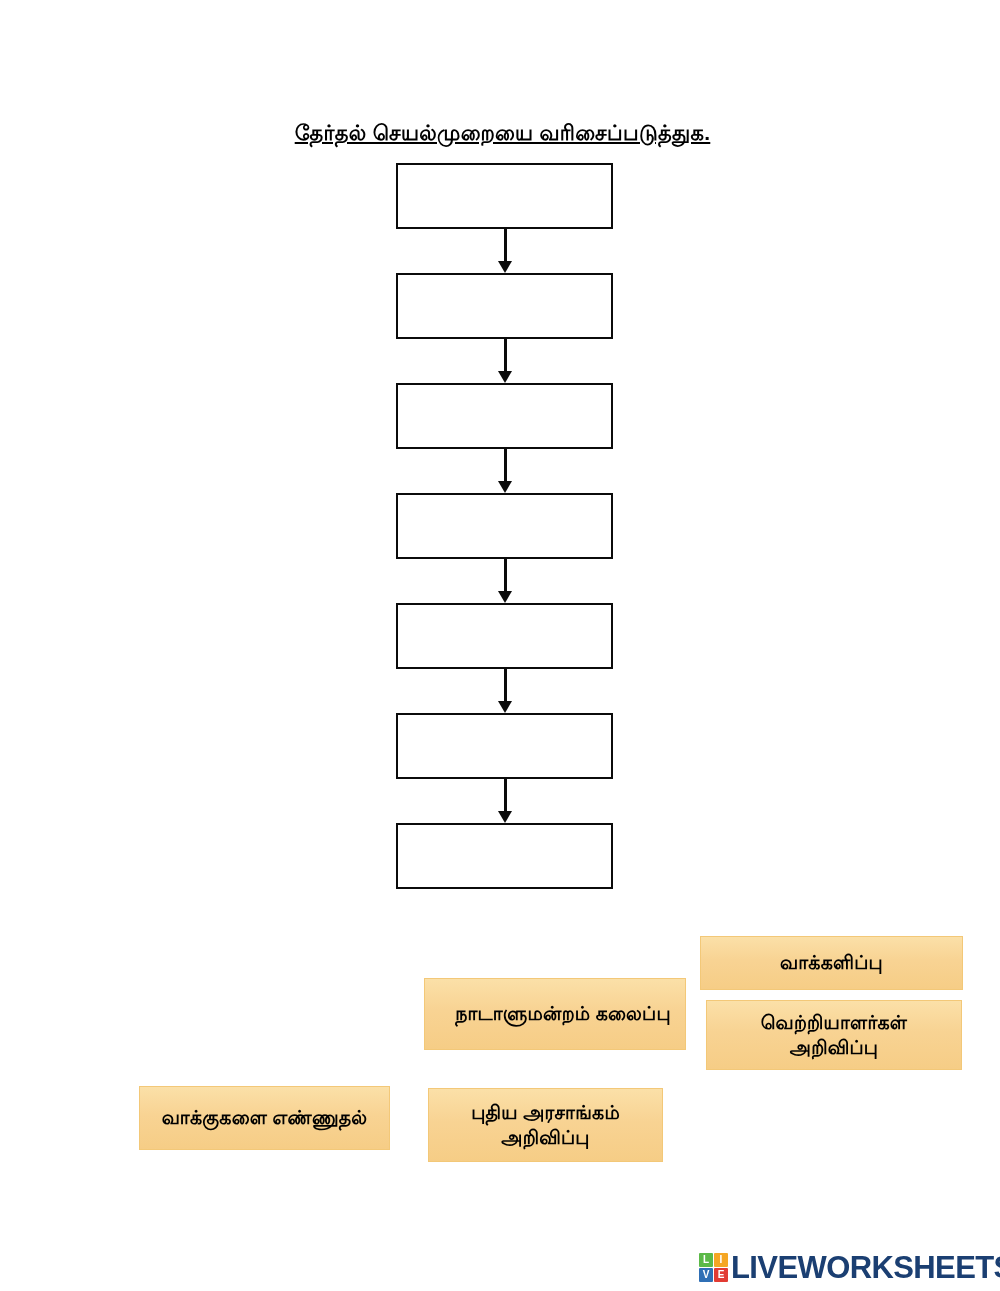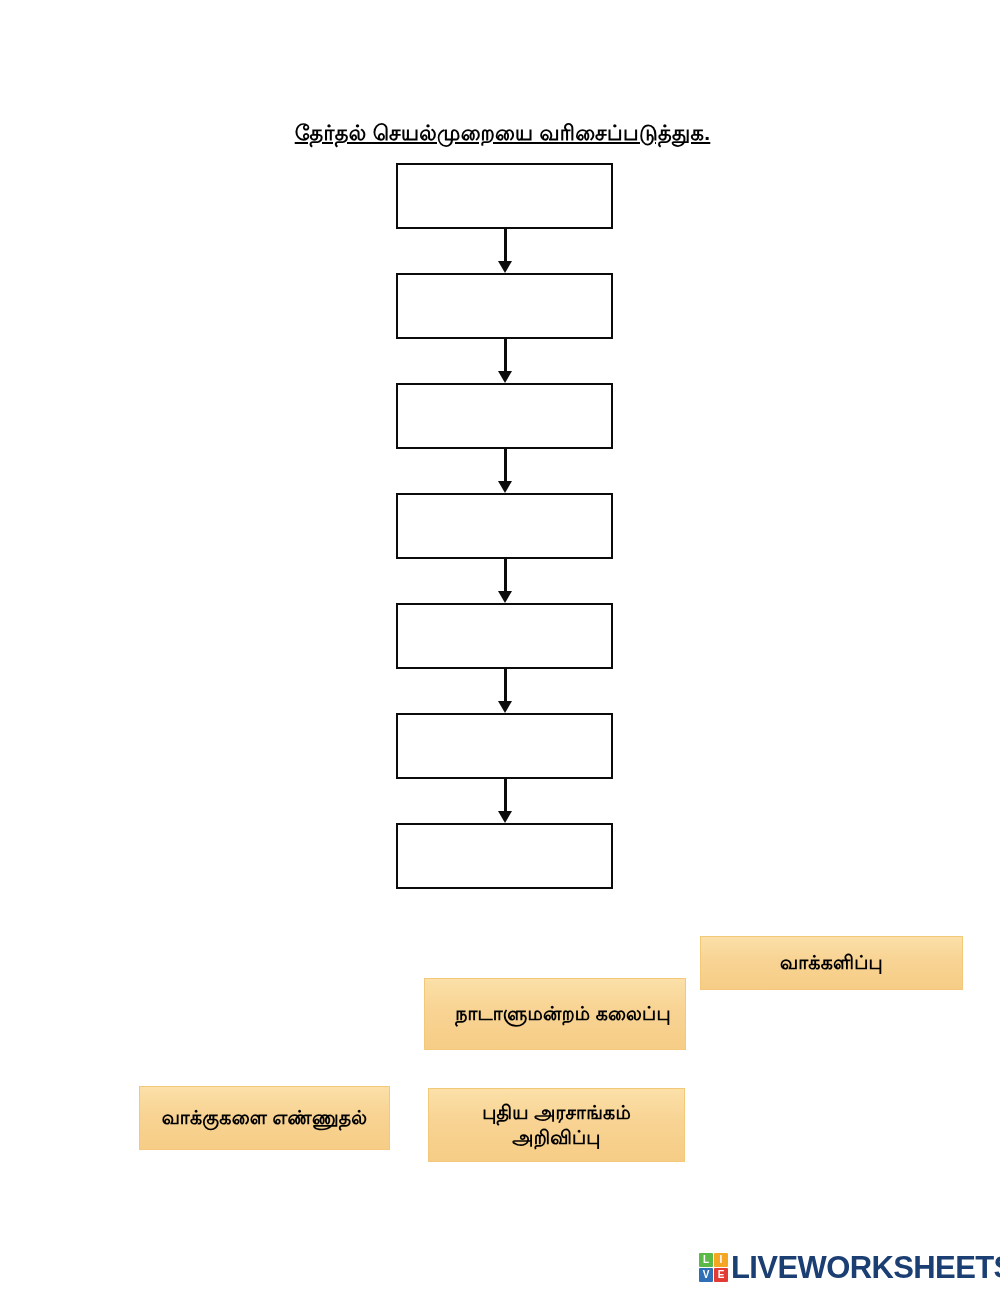--- a/index.html
+++ b/index.html
@@ -182,28 +182,31 @@
 
 
   <div class="tile" style="left:139px; top:1086px; width:251px; height:64px;">
     <span>வாக்குகளை எண்ணுதல்</span>
   </div>
 
   <div class="tile" style="left:424px; top:978px; width:262px; height:72px;padding-left:24px;">
     <span>நாடாளுமன்றம் கலைப்பு</span>
   </div>
 
-  <div class="tile" style="left:428px; top:1088px; width:257px; height:74px;">
+  <div class="tile" style="left:428px; top:1088px; width:235px; height:74px;">
     <span>புதிய அரசாங்கம் அறிவிப்பு</span>
   </div>
 
   <div class="tile" style="left:700px; top:930px; width:263px; height:54px;margin-top:6px;">
     <span>வாக்களிப்பு</span>
   </div>
 
+  <div class="tile" style="left:706px; top:1000px; width:256px; height:70px;">
+    <span>வெற்றியாளர்கள் அறிவிப்பு</span>
+  </div>
 
 
   <div class="lw-logo">
     <div class="lw-grid">
       <div class="lw-cell c-l">L</div>
       <div class="lw-cell c-i">I</div>
       <div class="lw-cell c-v">V</div>
       <div class="lw-cell c-e">E</div>
     </div>
     <div class="lw-word">LIVEWORKSHEETS</div>

